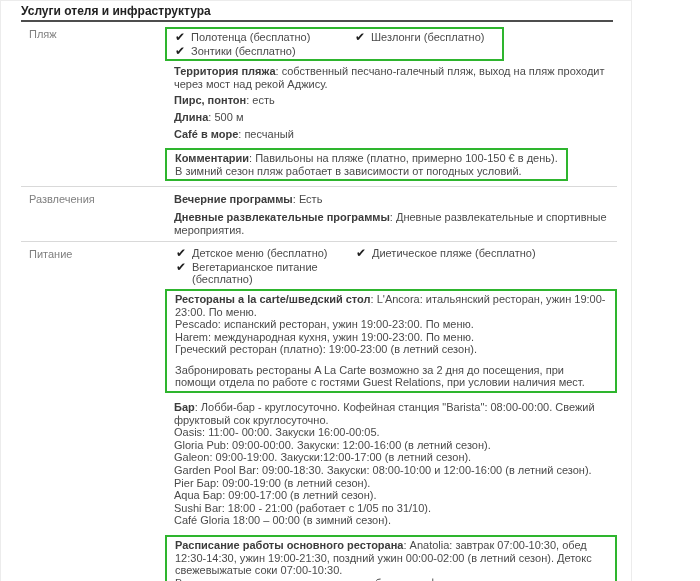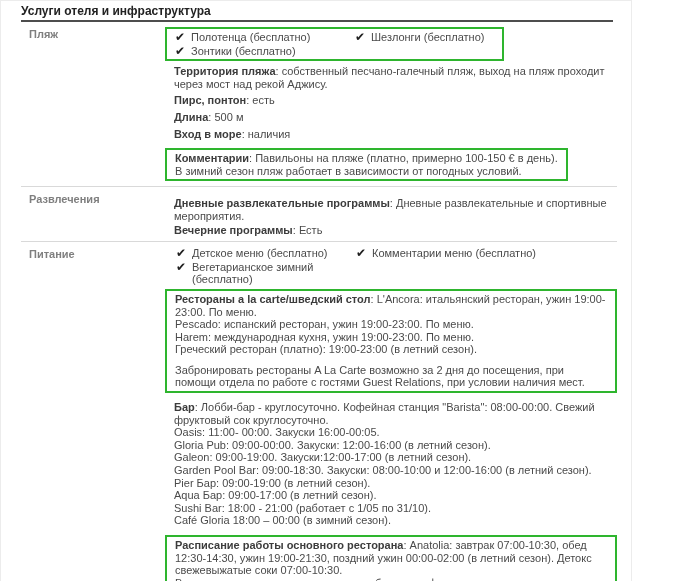--- a/index.html
+++ b/index.html
@@ -12,21 +12,21 @@
     box-sizing:border-box;width:632px;height:581px;
     border:1px solid #ececec;border-bottom:none;
     padding:2px 14px 0 20px;
   }
   .page-title{
     font-size:12px;line-height:14px;font-weight:bold;color:#222;
     padding:1px 0 2px 0;border-bottom:2px solid #4d4d4d;margin-right:4px;
   }
   .section{display:flex;align-items:flex-start;padding:4px 0 5px 0;}
   .section + .section{border-top:1px solid #d9d9d9;}
-  .row-label{flex:0 0 137px;color:#7f7f7f;padding:2px 8px 0 8px;font-weight:bold;}
+  .row-label{flex:0 0 137px;color:#7f7f7f;padding:2px 8px 0 8px;}
   .row-content{flex:1 1 auto;min-width:0;padding-top:1px;}
   .hl-box{
     border:2px solid #2eb52e;padding:2px 8px;margin-left:-9px;
     background:#fff;
   }
   .hl-box.fit{width:fit-content;max-width:96%;}
   .amenity-grid{
     display:grid;grid-template-columns:180px auto;
     column-gap:0;row-gap:1px;
   }
@@ -67,54 +67,54 @@
           <div class="amenity">
             <span class="check">✔</span>
             <span class="amenity-text">Зонтики (бесплатно)</span>
           </div>
         </div>
       </div>
 
       <p class="field"><b class="fl">Территория пляжа</b><span>: собственный песчано-галечный пляж, выход на пляж проходит через мост над рекой Аджису.</span></p>
       <p class="field"><b class="fl">Пирс, понтон</b><span>: есть</span></p>
       <p class="field"><b class="fl">Длина</b><span>: 500 м</span></p>
-      <p class="field"><b class="fl">Вход в море</b><span>: наличия</span></p>
+      <p class="field"><b class="fl">Café в море</b><span>: песчаный</span></p>
 
       <div class="hl-box fit mt4">
         <div class="line"><b class="fl">Комментарии</b><span>: Павильоны на пляже (платно, примерно 100-150 € в день).</span></div>
         <div class="line">В зимний сезон пляж работает в зависимости от погодных условий.</div>
       </div>
 
     </div>
   </div>
 
   <div class="section">
     <div class="row-label">Развлечения</div>
     <div class="row-content">
+      <p class="field" style="margin-top:1px"><b class="fl">Вечерние программы</b><span>: Есть</span></p>
       <p class="field mt5"><b class="fl">Дневные развлекательные программы</b><span>: Дневные развлекательные и спортивные мероприятия.</span></p>
-      <p class="field" style="margin-top:1px"><b class="fl">Вечерние программы</b><span>: Есть</span></p>
     </div>
   </div>
 
   <div class="section">
     <div class="row-label">Питание</div>
     <div class="row-content">
 
       <div class="amenity-grid food-amenities">
         <div class="amenity">
           <span class="check">✔</span>
           <span class="amenity-text">Детское меню (бесплатно)</span>
         </div>
         <div class="amenity">
           <span class="check">✔</span>
-          <span class="amenity-text">Комментарии меню (бесплатно)</span>
+          <span class="amenity-text">Диетическое пляже (бесплатно)</span>
         </div>
         <div class="amenity">
           <span class="check">✔</span>
-          <span class="amenity-text">Вегетарианское зимний (бесплатно)</span>
+          <span class="amenity-text">Вегетарианское питание (бесплатно)</span>
         </div>
       </div>
 
       <div class="hl-box">
         <div class="line"><b class="fl">Рестораны a la carte/шведский стол</b><span>: L'Ancora: итальянский ресторан, ужин 19:00-23:00. По меню.</span></div>
         <div class="line">Pescado: испанский ресторан, ужин 19:00-23:00. По меню.</div>
         <div class="line">Harem: международная кухня, ужин 19:00-23:00. По меню.</div>
         <div class="line">Греческий ресторан (платно): 19:00-23:00 (в летний сезон).</div>
         <div class="blank-line"></div>
         <div class="line">Забронировать рестораны A La Carte возможно за 2 дня до посещения, при помощи отдела по работе с гостями Guest Relations, при условии наличия мест.</div>

